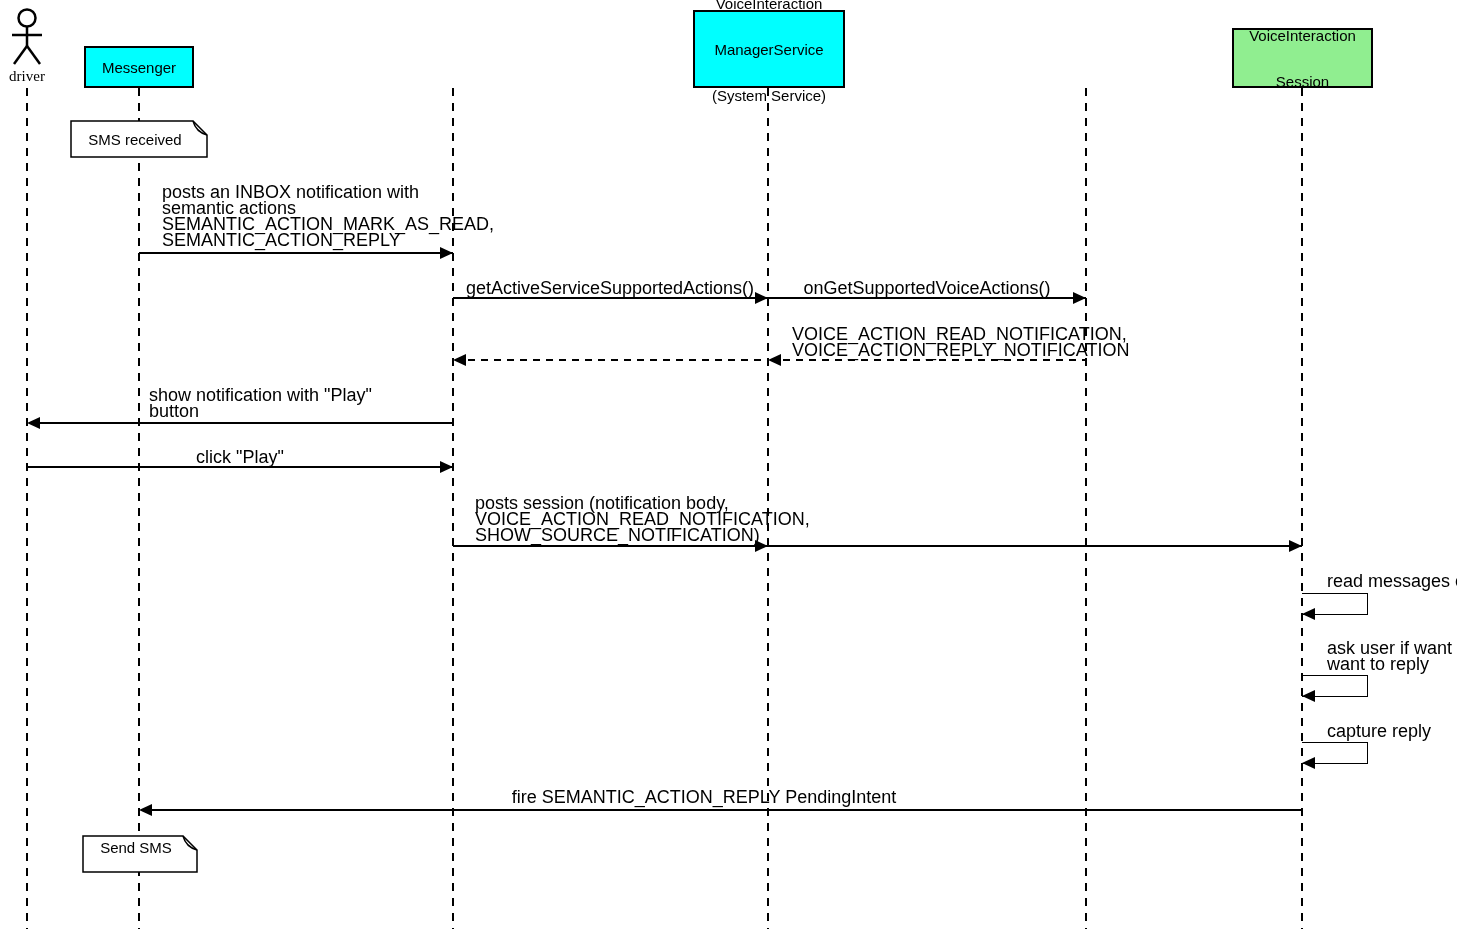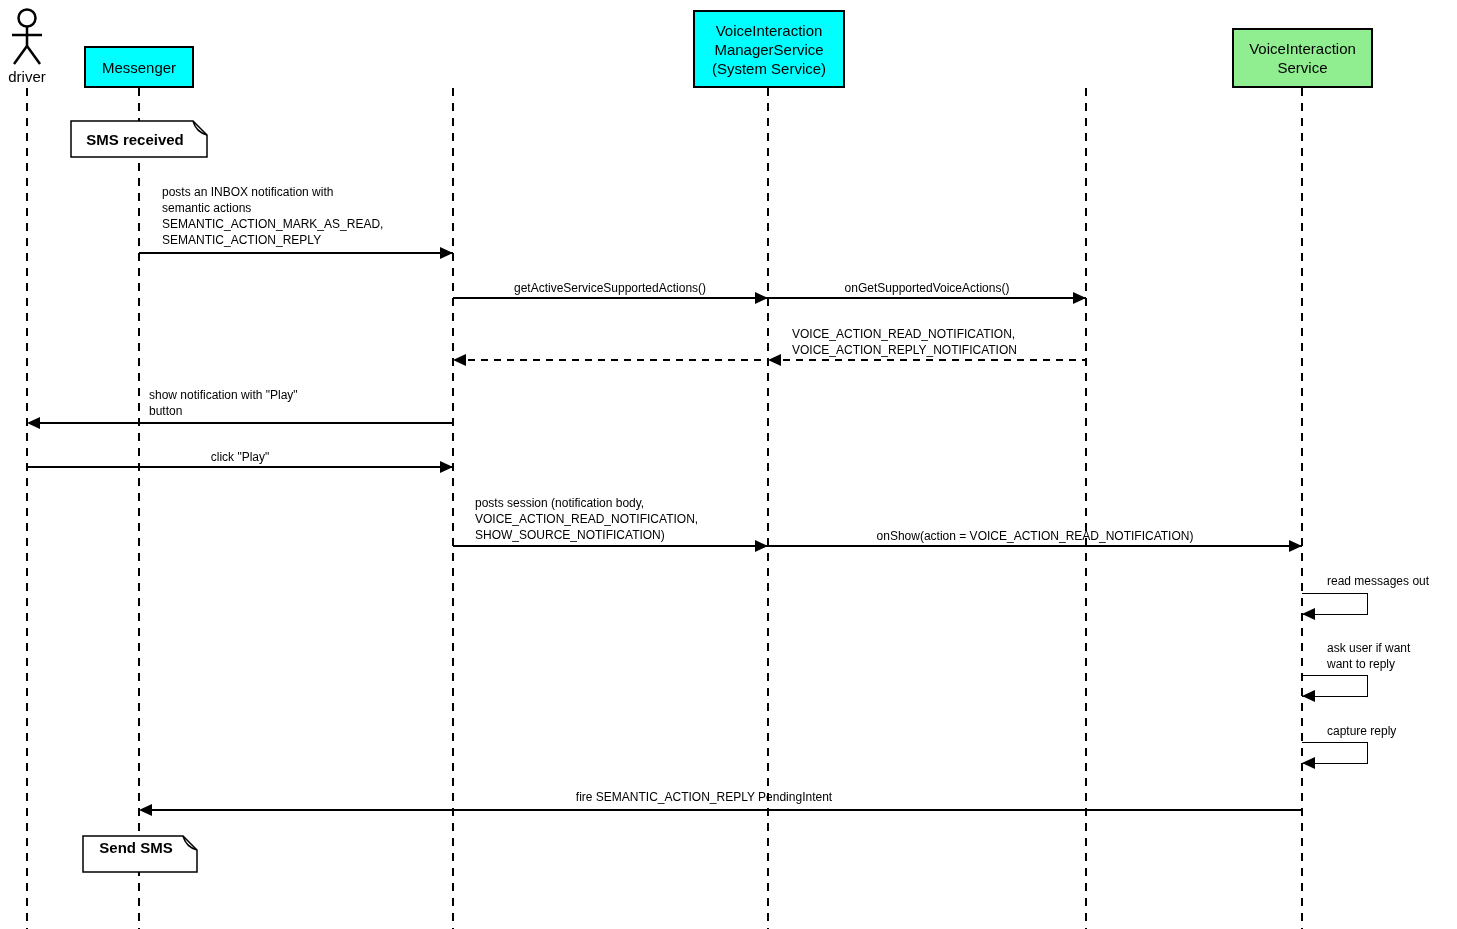--- a/index.html
+++ b/index.html
@@ -2,36 +2,36 @@
 <html><head>
 <meta charset="utf-8">
 <style>
   html,body{margin:0;padding:0;background:#fff;}
   #canvas{position:relative;width:1457px;height:929px;background:#ffffff;overflow:hidden;
           font-family:"Liberation Sans","DejaVu Sans",sans-serif;color:#000;}
   .lifeline{position:absolute;width:2px;z-index:0;
             background:repeating-linear-gradient(to bottom,#000 0 8px,transparent 8px 15px);}
   .participant{position:absolute;z-index:3;border:2px solid #000;box-sizing:border-box;
                display:flex;flex-direction:column;align-items:center;justify-content:center;
-               font-size:15px;line-height:19px;text-align:left;}
+               font-size:15px;line-height:19px;text-align:left;gap:27px;}
   .cyan{background:#00ffff;}
   .green{background:#90ee90;}
   .msg{position:absolute;height:1.5px;background:#000;z-index:1;}
   .msg.dashed{background:repeating-linear-gradient(90deg,#000 0 7px,transparent 7px 13px);}
   .ah{position:absolute;width:0;height:0;border:6px solid transparent;z-index:2;}
   .ah.r{border-left:13px solid #000;border-right:none;}
   .ah.l{border-right:13px solid #000;border-left:none;}
-  .label{position:absolute;font-size:12px;line-height:16px;white-space:nowrap;z-index:1;}
+  .label{position:absolute;font-size:18px;line-height:16px;white-space:nowrap;z-index:1;}
   .label.center{transform:translateX(-50%);}
   .selfloop{position:absolute;border:1.5px solid #000;border-left:none;box-sizing:border-box;z-index:1;}
-  .note{position:absolute;z-index:2;font-weight:bold;}
+  .note{position:absolute;z-index:2;}
   .note .note-text{position:absolute;inset:0;display:flex;align-items:center;justify-content:center;
                    font-size:15px;padding-right:8px;}
   .actor-wrap{position:absolute;z-index:3;display:flex;flex-direction:column;align-items:center;}
-  .actor-label{font-size:15px;margin-top:2px;}
+  .actor-label{font-size:15px;margin-top:2px;font-family:Liberation Serif, serif;}
 </style>
 </head>
 <body>
 
 <div id="canvas">
 
   <div class="lifeline" style="left:26px;top:88px;height:841px"></div>
   <div class="lifeline" style="left:138px;top:88px;height:841px"></div>
   <div class="lifeline" style="left:452px;top:88px;height:841px"></div>
   <div class="lifeline" style="left:767px;top:88px;height:841px"></div>
@@ -52,21 +52,21 @@
   <div class="participant cyan" style="left:84px;top:46px;width:110px;height:42px">
     <span>Messenger</span>
   </div>
   <div class="participant cyan" style="left:693px;top:10px;width:152px;height:78px">
     <span>VoiceInteraction</span>
     <span>ManagerService</span>
     <span>(System Service)</span>
   </div>
   <div class="participant green" style="left:1232px;top:28px;width:141px;height:60px">
     <span>VoiceInteraction</span>
-    <span>Service</span>
+    <span>Session</span>
   </div>
 
   <div class="note" style="left:70px;top:120px;width:138px;height:38px">
     <svg width="138" height="38">
       <path d="M1,1 L123,1 L137,15 L137,37 L1,37 Z" fill="#ffffff" stroke="#000" stroke-width="1.5"></path>
       <path d="M123,1 Q126,12 137,15" fill="none" stroke="#000" stroke-width="1.5"></path>
     </svg>
     <div class="note-text">SMS received</div>
   </div>
 
@@ -109,21 +109,20 @@
   <div class="ah r" style="left:440px;top:461px"></div>
 
   <div class="label" style="left:475px;top:495px">
     <div>posts session (notification body,</div>
     <div>VOICE_ACTION_READ_NOTIFICATION,</div>
     <div>SHOW_SOURCE_NOTIFICATION)</div>
   </div>
   <div class="msg" style="left:453px;top:545px;width:315px"></div>
   <div class="ah r" style="left:755px;top:540px"></div>
 
-  <div class="label center" style="left:1035px;top:528px">onShow(action = VOICE_ACTION_READ_NOTIFICATION)</div>
   <div class="msg" style="left:768px;top:545px;width:534px"></div>
   <div class="ah r" style="left:1289px;top:540px"></div>
 
   <div class="label" style="left:1327px;top:573px">read messages out</div>
   <div class="selfloop" style="left:1302px;top:593px;width:66px;height:22px"></div>
   <div class="ah l" style="left:1302px;top:608px"></div>
 
   <div class="label" style="left:1327px;top:640px">
     <div>ask user if want</div>
     <div>want to reply</div>

